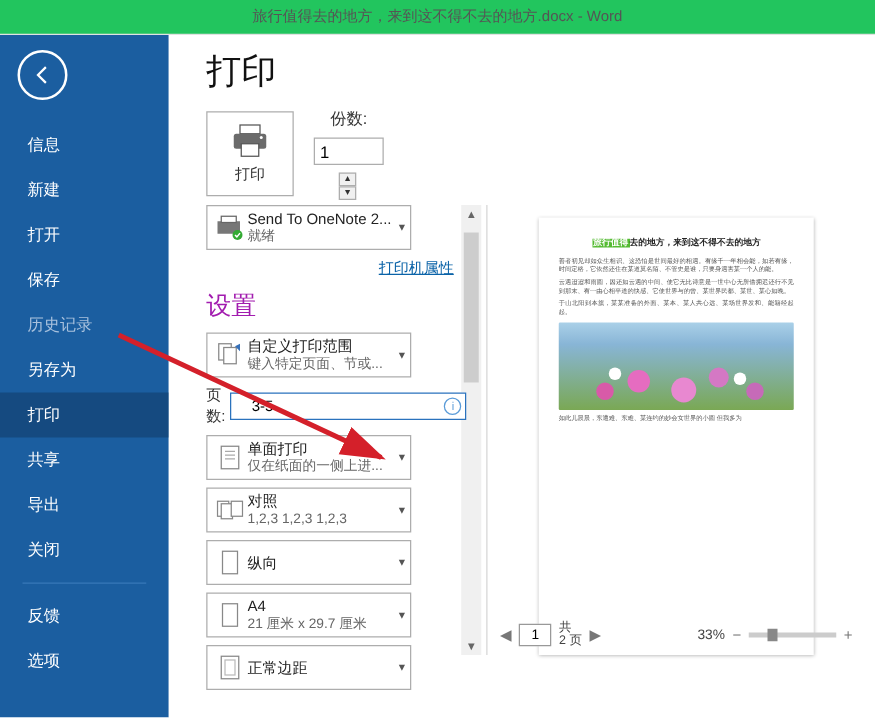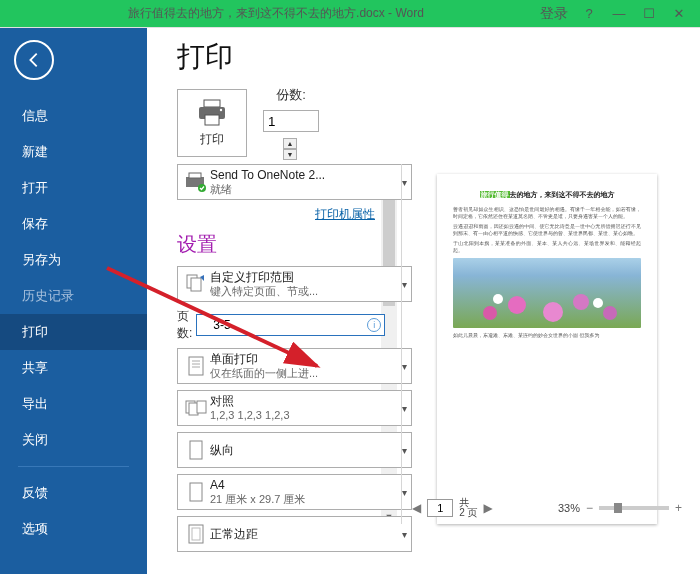--- a/index.html
+++ b/index.html
@@ -2,38 +2,38 @@
 <html><head>
 <meta charset="utf-8">
 <style>
   * { box-sizing: border-box; margin: 0; padding: 0; }
   body { font-family: "Microsoft YaHei", "Segoe UI", sans-serif; font-size: 12px; color: #333; background: #fff; width: 700px; height: 574px; overflow: hidden; position: relative; }
   .titlebar { height: 28px; background: #22c55e; display: flex; align-items: center; padding: 0 12px; justify-content: space-between; border-bottom: 1px solid #e1e1e1;}
   .title-left { flex:1; text-align:center; font-size:12px; color:#555; white-space:nowrap; overflow:hidden;}
   .title-right { display:flex; gap:12px; align-items:center; color:#555; font-size:14px; }
   .winbtn { width:18px; text-align:center; cursor:pointer; font-family: "Segoe UI Symbol", sans-serif; font-size:13px;}
   .wrap { display:flex; height: calc(574px - 28px); }
-  .sidebar { width:147px; background:#1b5ea0; color:#fff; padding-top:6px; display:flex; flex-direction:column; }
+  .sidebar { width:135px; background:#1b5ea0; color:#fff; padding-top:6px; display:flex; flex-direction:column; }
   .back-btn { width:40px; height:40px; border:2px solid #fff; border-radius:50%; margin:6px 0 18px 14px; display:flex; align-items:center; justify-content:center; font-size:20px; cursor:pointer; }
   .side-item { padding:9px 22px; font-size:13px; cursor:pointer; }
   .side-item.active { background:#154a80; }
   .side-item.disabled { color:#a8c1dd; }
   .side-sep { border-top:1px solid #3878b8; margin:8px 18px; }
   .main { flex:1; background:#fff; display:flex; flex-direction:column; padding: 10px 8px 8px 30px; position:relative;}
   h1.print-title { font-size:28px; font-weight:400; margin-bottom:10px; color:#111; }
   .topbox { display:flex; align-items:center; gap:16px; margin-bottom:4px; }
   .print-btn { border:1px solid #adadad; width:70px; height:68px; display:flex; flex-direction:column; align-items:center; justify-content:center; font-size:12px; cursor:pointer; }
   .print-btn svg { margin-bottom:4px;}
   .copies { display:flex; align-items:center; gap:6px; font-size:13px;flex-direction:column;}
   .copies input { width:56px; height:22px; border:1px solid #adadad; padding:0 4px;}
   .spin { display:flex; flex-direction:column; margin-left:-2px;}
   .spin div { width:14px; height:11px; border:1px solid #adadad; font-size:7px; text-align:center; line-height:9px; cursor:pointer; background:#f0f0f0;}
   .colwrap { display:flex; gap:4px; height: 360px;}
   .settings { width:200px; }
-  .dropdown { border:1px solid #adadad; width:235px; min-height:36px; display:flex; align-items:center; padding:2px 4px; position:relative; margin-bottom:6px; cursor:pointer; background:#fff;}
+  .dropdown { border:1px solid #adadad; width:164px; min-height:36px; display:flex; align-items:center; padding:2px 4px; position:relative; margin-bottom:6px; cursor:pointer; background:#fff;}
   .dd-icon { width:28px; height:28px; display:flex; align-items:center; justify-content:center; flex-shrink:0;}
   .dd-body { flex:1; font-size:12px; line-height:1.2; overflow:hidden; }
   .dd-body .ln1 { color:#222; white-space:nowrap; overflow:hidden; text-overflow:ellipsis;}
   .dd-body .ln2 { color:#666; font-size:11px; white-space:nowrap; overflow:hidden; text-overflow:ellipsis;}
   .dd-caret { position:absolute; right:4px; top:50%; transform:translateY(-50%); font-size:10px; color:#555;}
   .dd-info { position:absolute; right:4px; top:50%; transform:translateY(-50%); width:14px; height:14px; border:1px solid #5a9bd8; border-radius:50%; color:#5a9bd8; font-size:9px; text-align:center; line-height:12px;}
   .link { color:#0b63a8; text-align:right; font-size:12px; margin-bottom:8px; padding-right:2px; text-decoration:underline; cursor:pointer;}
   .section-h { font-size:20px; color:#a21caf; font-weight:400; margin:2px 0 8px 0; }
   .pages-row { display:flex; align-items:center; gap:4px; margin-bottom:6px;}
   .pages-row label { font-size:12px; color:#333;}
@@ -55,42 +55,35 @@
   .pager .zoom { margin-left:auto; display:flex; align-items:center; gap:6px;}
   .pager .slider { width:70px; height:4px; background:#ccc; position:relative;}
   .pager .slider .knob { position:absolute; left:15px; top:-3px; width:8px; height:10px; background:#888;}
   .arrow-annotation { position:absolute; pointer-events:none; z-index:5;}
 </style>
 </head>
 <body>
 
 <div class="titlebar">
   <div class="title-left">旅行值得去的地方，来到这不得不去的地方.docx  -  Word</div>
-  <div class="title-right">
-    <span>登录</span>
-    <span class="winbtn">?</span>
-    <span class="winbtn">—</span>
-    <span class="winbtn">☐</span>
-    <span class="winbtn">✕</span>
-  </div>
 </div>
 
 <div class="wrap">
   <div class="sidebar">
     <div class="back-btn">
       <svg width="18" height="18" viewBox="0 0 20 20">
           <path d="M13 3 L6 10 L13 17" stroke="#fff" stroke-width="2" fill="none"></path>
         </svg>
     </div>
     <div class="side-item">信息</div>
     <div class="side-item">新建</div>
     <div class="side-item">打开</div>
     <div class="side-item">保存</div>
+    <div class="side-item disabled">历史记录</div>
     <div class="side-item">另存为</div>
-    <div class="side-item disabled">历史记录</div>
     <div class="side-item active">打印</div>
     <div class="side-item">共享</div>
     <div class="side-item">导出</div>
     <div class="side-item">关闭</div>
     <div class="side-sep"></div>
     <div class="side-item">反馈</div>
     <div class="side-item">选项</div>
   </div>
 
   <div class="main">

